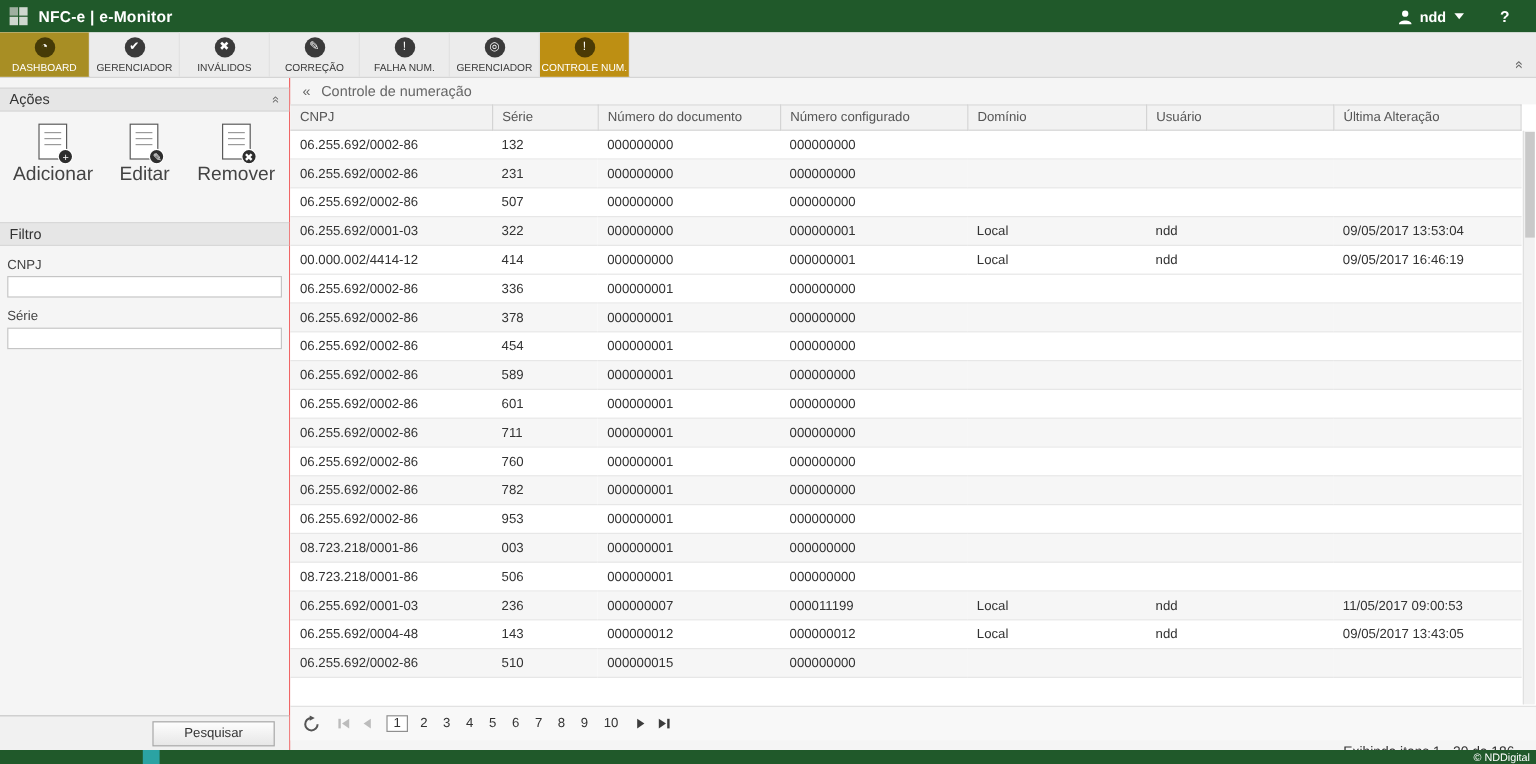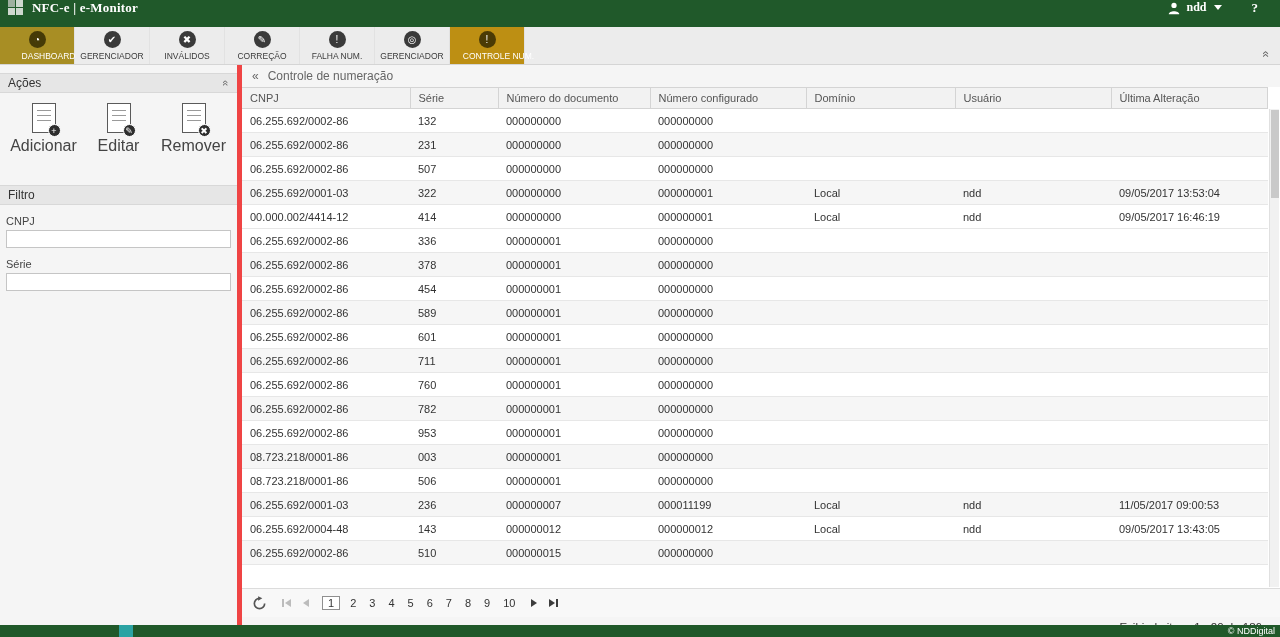--- a/index.html
+++ b/index.html
@@ -1,45 +1,45 @@
 <!DOCTYPE html>
 <html><head>
 <meta charset="utf-8">
 <style>
   * { margin:0; padding:0; box-sizing:border-box; }
   html,body { width:1280px; height:637px; overflow:hidden; }
   body { font-family:"Liberation Sans","DejaVu Sans",sans-serif; background:#fff; color:#333; }
 
   
-  .titlebar { height:27px; background:#20592a; display:flex; align-items:flex-start; padding:0 8px; color:#fff;font-family:Liberation Serif, serif; }
+  .titlebar { height:27px; background:#20592a; display:flex; align-items:center; padding:0 8px; color:#fff; }
   .logo { width:16px; height:16px; display:grid; grid-template-columns:7px 7px; grid-template-rows:7px 7px; gap:1px; margin-right:8px; }
   .logo i { background:#cfd8cf; }
   .logo i:nth-child(1){ background:#9fb0a0; }
   .app-title { font-size:13px; font-weight:bold; letter-spacing:.2px; }
   .user-area { margin-left:auto; display:flex; align-items:center; gap:5px; font-size:12px; font-weight:bold; }
   .caret { width:0; height:0; border-left:4px solid transparent; border-right:4px solid transparent; border-top:5px solid #fff; margin-left:2px; }
   .help { margin-left:30px; margin-right:14px; font-size:13px; font-weight:bold; cursor:pointer; }
 
   
   .toolbar { height:38px; background:#ececec; border-bottom:1px solid #d5d5d5; display:flex; position:relative; }
   .tab { width:75px; display:flex; flex-direction:column; align-items:center; justify-content:center; gap:3px; border-right:1px solid #e2e2e2; cursor:pointer; }
   .tab-icon { width:17px; height:17px; border-radius:50%; background:#3a3a3a; color:#fff; font-size:10px; line-height:17px; text-align:center; }
   .tab-label { font-size:8.5px; color:#3a3a3a; white-space:nowrap; }
   .tab.gold1 { background:#a88e24; }
   .tab.gold2 { background:#bd8f13; }
-  .tab.gold1 .tab-label, .tab.gold2 .tab-label { color:#fff;padding-left:23px; }
+  .tab.gold1 .tab-label, .tab.gold2 .tab-label { color:#fff; }
   .tab.gold1 .tab-icon { background:#453a07; }
   .tab.gold2 .tab-icon { background:#4a3a05; }
   .toolbar-collapse { position:absolute; right:10px; bottom:5px; color:#666; font-size:12px; transform:rotate(90deg); cursor:pointer; line-height:10px; }
 
   
   .body { display:flex; height:560px; background:#f5f5f5; }
 
   
-  .sidebar { width:242px; border-right:5px solid #ef4444; display:flex; flex-direction:column; padding-top:8px; background:#f5f5f5; }
+  .sidebar { width:242px; border-right:1px solid #ef4444; display:flex; flex-direction:column; padding-top:8px; background:#f5f5f5; }
   .section-header { height:20px; background:#e6e6e6; border-top:1px solid #d8d8d8; border-bottom:1px solid #d8d8d8; display:flex; align-items:center; justify-content:space-between; padding:0 8px; font-size:12px; color:#333; }
   .collapse-glyph { transform:rotate(90deg); color:#666; font-size:11px; cursor:pointer; line-height:10px; }
   .actions { display:flex; padding:10px 6px 14px; }
   .action { flex:1; display:flex; flex-direction:column; align-items:center; gap:4px; cursor:pointer; }
   .doc { width:24px; height:30px; background:#fff; border:1px solid #5a5a5a; position:relative; }
   .doc .lines { position:absolute; left:4px; top:6px; width:14px; height:1px; background:#9a9a9a; box-shadow:0 5px 0 #9a9a9a, 0 10px 0 #9a9a9a; }
   .badge { position:absolute; right:-6px; bottom:-5px; width:13px; height:13px; border-radius:50%; background:#2e2e2e; color:#fff; font-size:9px; line-height:13px; text-align:center; border:1px solid #fff; }
   .action-label { font-size:16px; color:#444; }
   .filtro-header { margin-top:16px; }
   .field-label { font-size:11px; color:#444; margin:10px 6px 3px; }
@@ -162,20 +162,23 @@
         <span class="action-label">Remover</span>
       </div>
     </div>
     <div class="section-header filtro-header">
       <span>Filtro</span>
     </div>
     <div class="field-label">CNPJ</div>
     <input class="field-input" type="text" value="" style="">
     <div class="field-label">Série</div>
     <input class="field-input" type="text" value="" style="">
+    <div class="sidebar-footer">
+      <button class="btn-search">Pesquisar</button>
+    </div>
   </aside>
 
   <main class="content">
     <div class="content-header">
       <span class="chev">«</span>
       <span>Controle de numeração</span>
     </div>
     <div class="table-wrap">
       <table>
         <colgroup>

